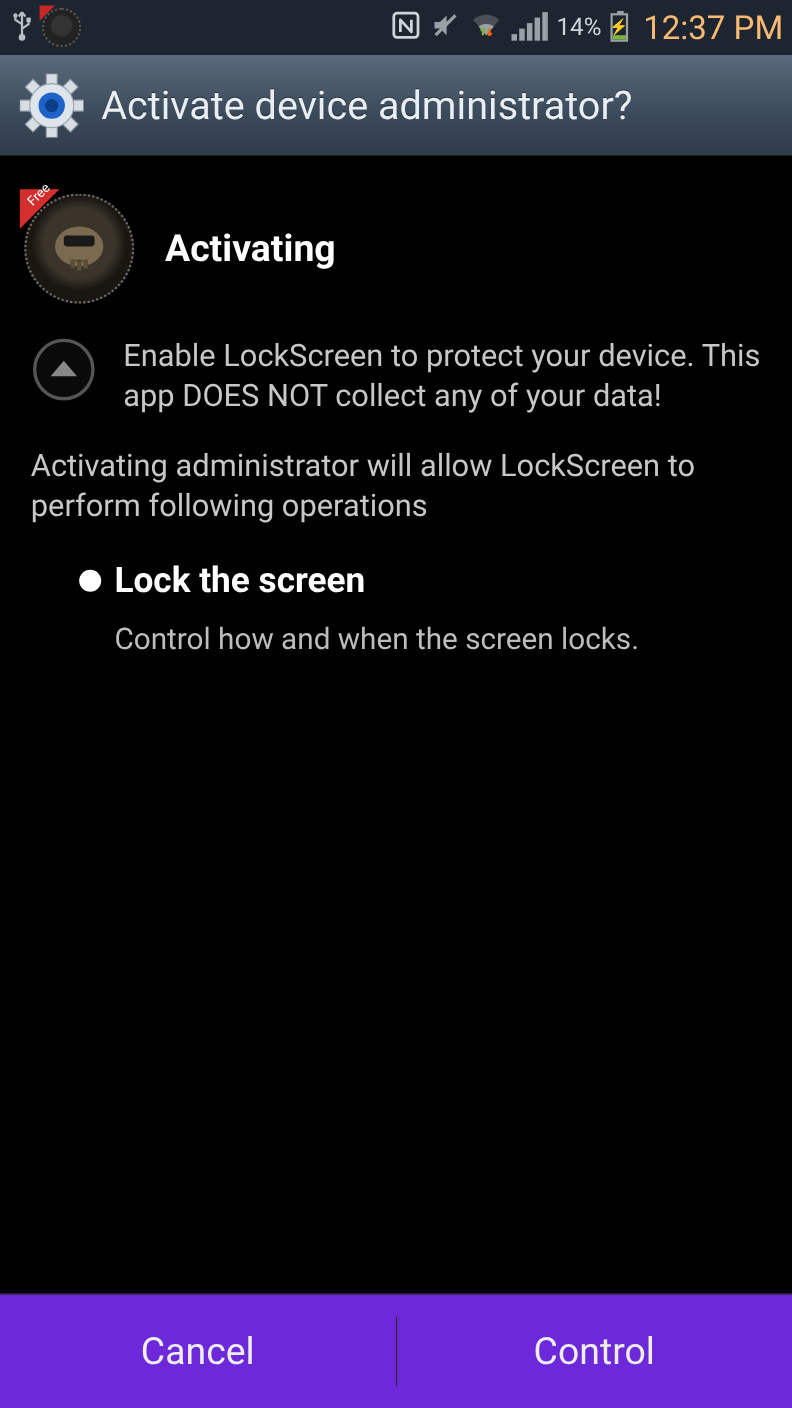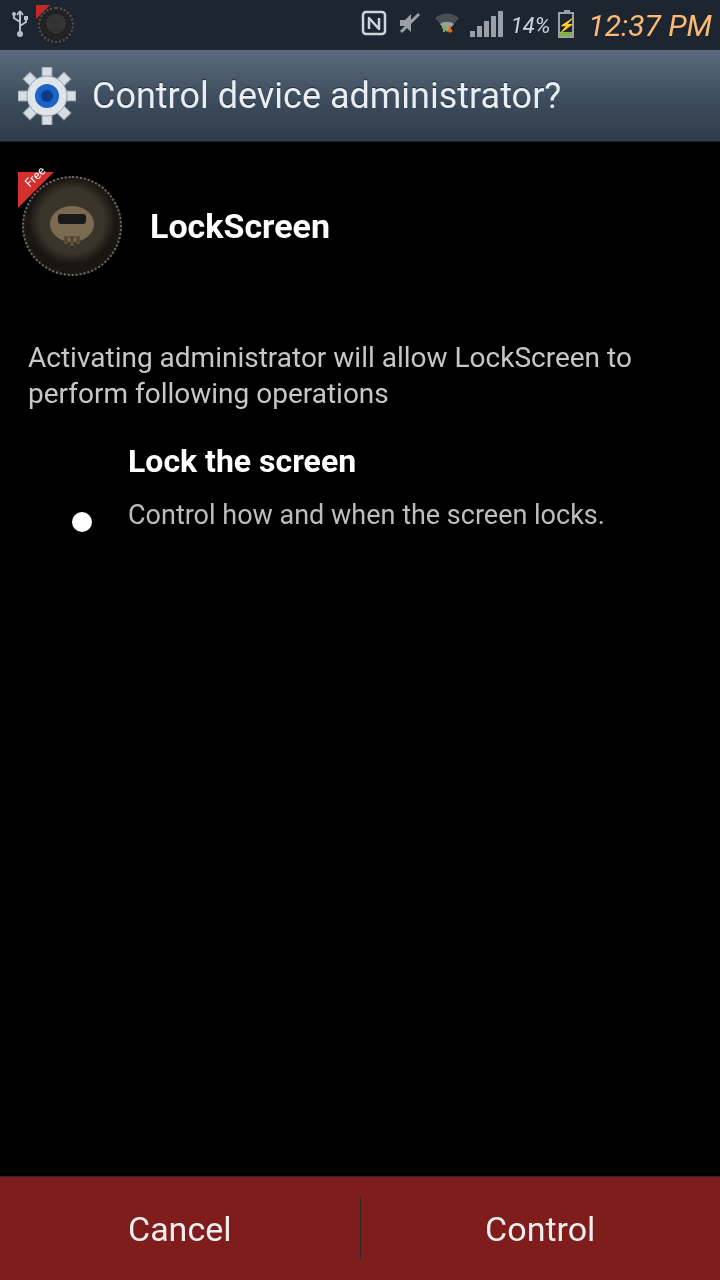--- a/index.html
+++ b/index.html
@@ -25,21 +25,20 @@
     align-items: center;
     gap: 6px;
     flex: 0 0 auto;
   }
   .status-spacer { flex: 1; }
   .status-right {
     display: flex;
     align-items: center;
     gap: 8px;
     flex: 0 0 auto;
-    font-style: italic;
   }
   .status-right .batt-text {
     font-size: 22px;
     color: #cfd4da;
   }
   .clock {
     font-size: 30px;
     color: #fdba74;
     margin-left: 6px;
   }
@@ -150,27 +149,25 @@
   .desc-text {
     font-size: 28px;
     line-height: 36px;
     color: #c7c7c7;
   }
   .ops-intro {
     font-size: 28px;
     line-height: 36px;
     color: #c7c7c7;
     padding: 0 6px 30px 6px;
-    margin-top: 40px;
   }
   .op-row {
     display: flex;
-    gap: 36px;
+    gap: 12px;
     padding: 0 6px 0 50px;
-    align-items: flex-end;
   }
   .bullet {
     width: 20px; height: 20px;
     border-radius: 50%;
     background: #fff;
     flex: 0 0 auto;
     margin-top: 10px;
   }
   .op-title {
     font-size: 32px;
@@ -184,21 +181,21 @@
     line-height: 34px;
     margin-top: 18px;
   }
   
   .bottom {
     position: absolute;
     bottom: 0; left: 0; right: 0;
     height: 104px;
     border-top: 1px solid #2a2a2a;
     display: flex;
-    background: #7f1d1d;
+    background: #6d28d9;
   }
   .btn {
     flex: 1;
     display: flex;
     align-items: center;
     justify-content: center;
     font-size: 34px;
     color: #eee;
   }
   .btn-divider {
@@ -305,41 +302,47 @@
             <rect x="-29" y="-5" width="10" height="10"></rect>
             <rect x="19" y="-5" width="10" height="10"></rect>
           </g>
         </g>
         <circle r="20" fill="#dfe5eb" stroke="#95a2af" stroke-width="1"></circle>
         <circle r="12" fill="#1e64c8"></circle>
         <circle r="6" fill="#0b3e86"></circle>
       </g>
     </svg>
   </span>
-  <div class="header-title">Control device administrator?</div>
+  <div class="header-title">Activate device administrator?</div>
 </div>
 
 <div class="content">
 
   <div class="app-row">
     <div class="app-icon">
       <span class="free-banner"></span>
       <span class="free-text">Free</span>
       <svg width="60" height="60" viewBox="0 0 60 60">
         <ellipse cx="30" cy="28" rx="22" ry="18" fill="#7a6a50"></ellipse>
         <rect x="16" y="18" width="28" height="10" rx="3" fill="#1a1a1a"></rect>
         <path d="M18 36 Q30 48 42 36 Q36 42 30 40 Q24 42 18 36 Z" fill="#4a3f2e"></path>
         <rect x="22" y="40" width="4" height="8" fill="#5a4d38"></rect>
         <rect x="28" y="42" width="4" height="8" fill="#5a4d38"></rect>
         <rect x="34" y="40" width="4" height="8" fill="#5a4d38"></rect>
       </svg>
     </div>
-    <div class="app-name">LockScreen</div>
-  </div>
-
+    <div class="app-name">Activating</div>
+  </div>
+
+  <div class="desc-row">
+    <div class="collapse-btn">
+      <span class="tri"></span>
+    </div>
+    <div class="desc-text">Enable LockScreen to protect your device. This app DOES NOT collect any of your data!</div>
+  </div>
 
   <div class="ops-intro">Activating administrator will allow LockScreen to perform following operations</div>
 
   <div class="op-row">
     <div class="bullet"></div>
     <div>
       <div class="op-title">Lock the screen</div>
       <div class="op-sub">Control how and when the screen locks.</div>
     </div>
   </div>

